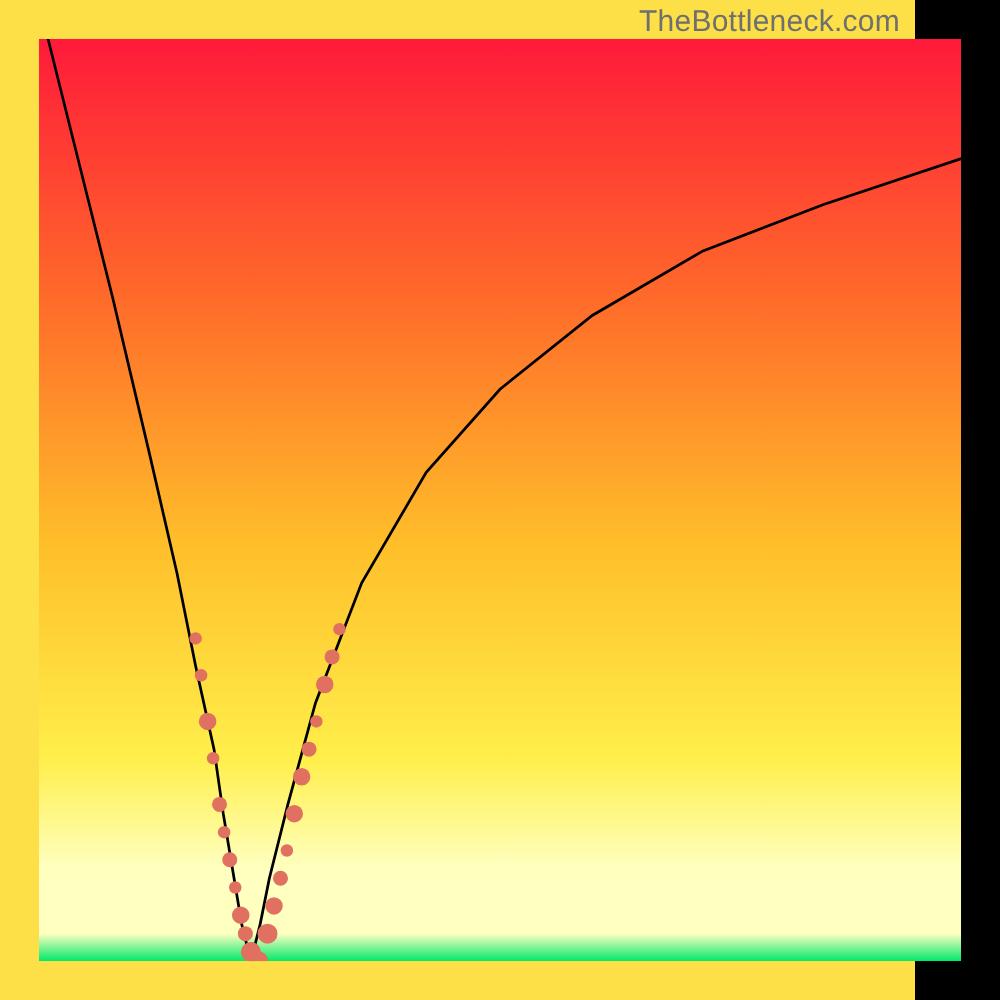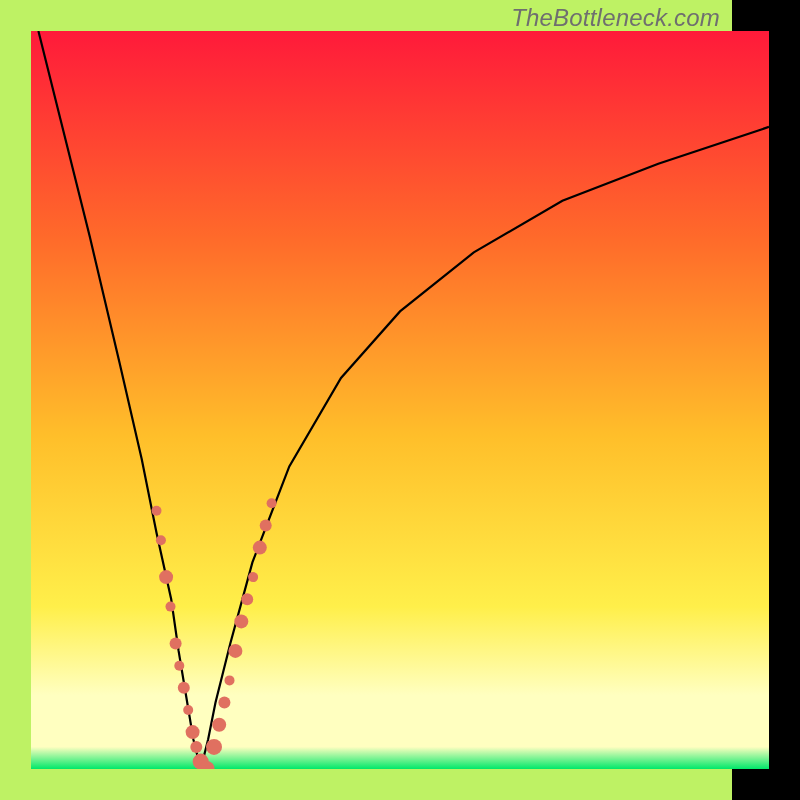--- a/index.html
+++ b/index.html
@@ -10,22 +10,21 @@
     overflow: hidden;
     background: #000;
     font-family: Arial, Helvetica, sans-serif;
   }
   .frame {
     position: absolute;
     top: 0;
     left: 0;
     width: 732px;
     height: 800px;
-    background: #bef264;
-    font-style: italic;
+    background: #fde047;
   }
   .plot-area {
     position: absolute;
     top: 31px;
     left: 31px;
     width: 738px;
     height: 738px;
     overflow: hidden;
   }
   .gradient {

